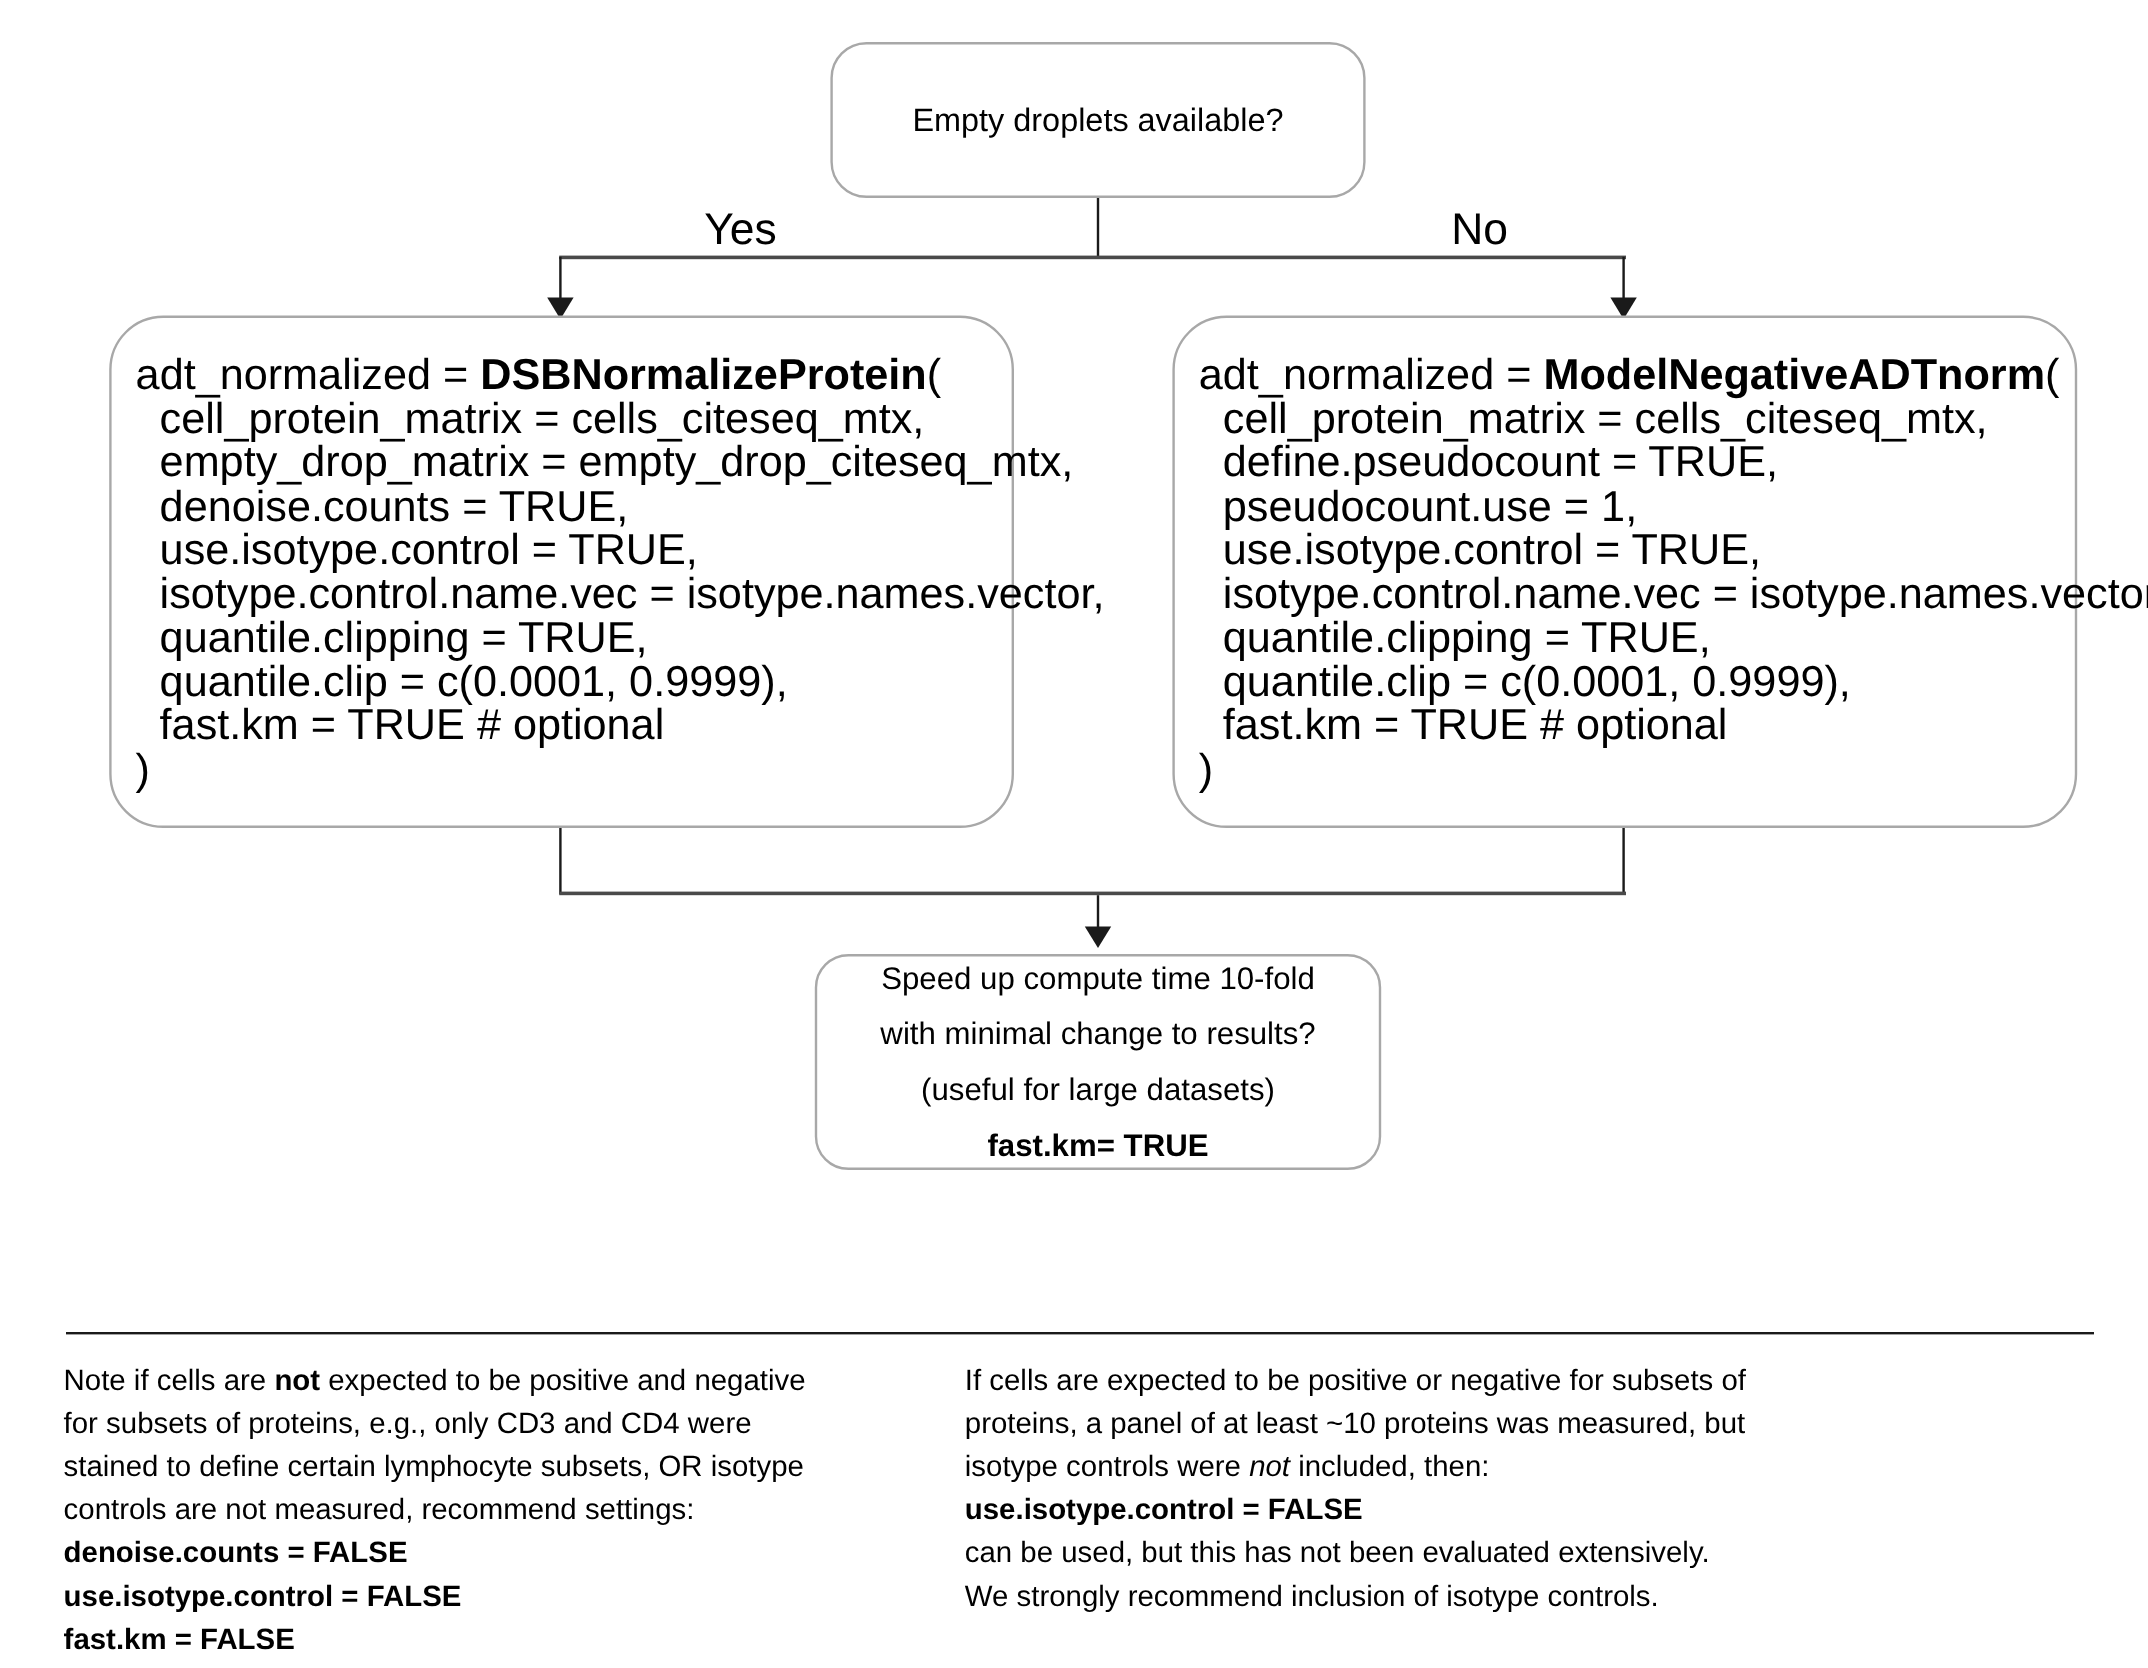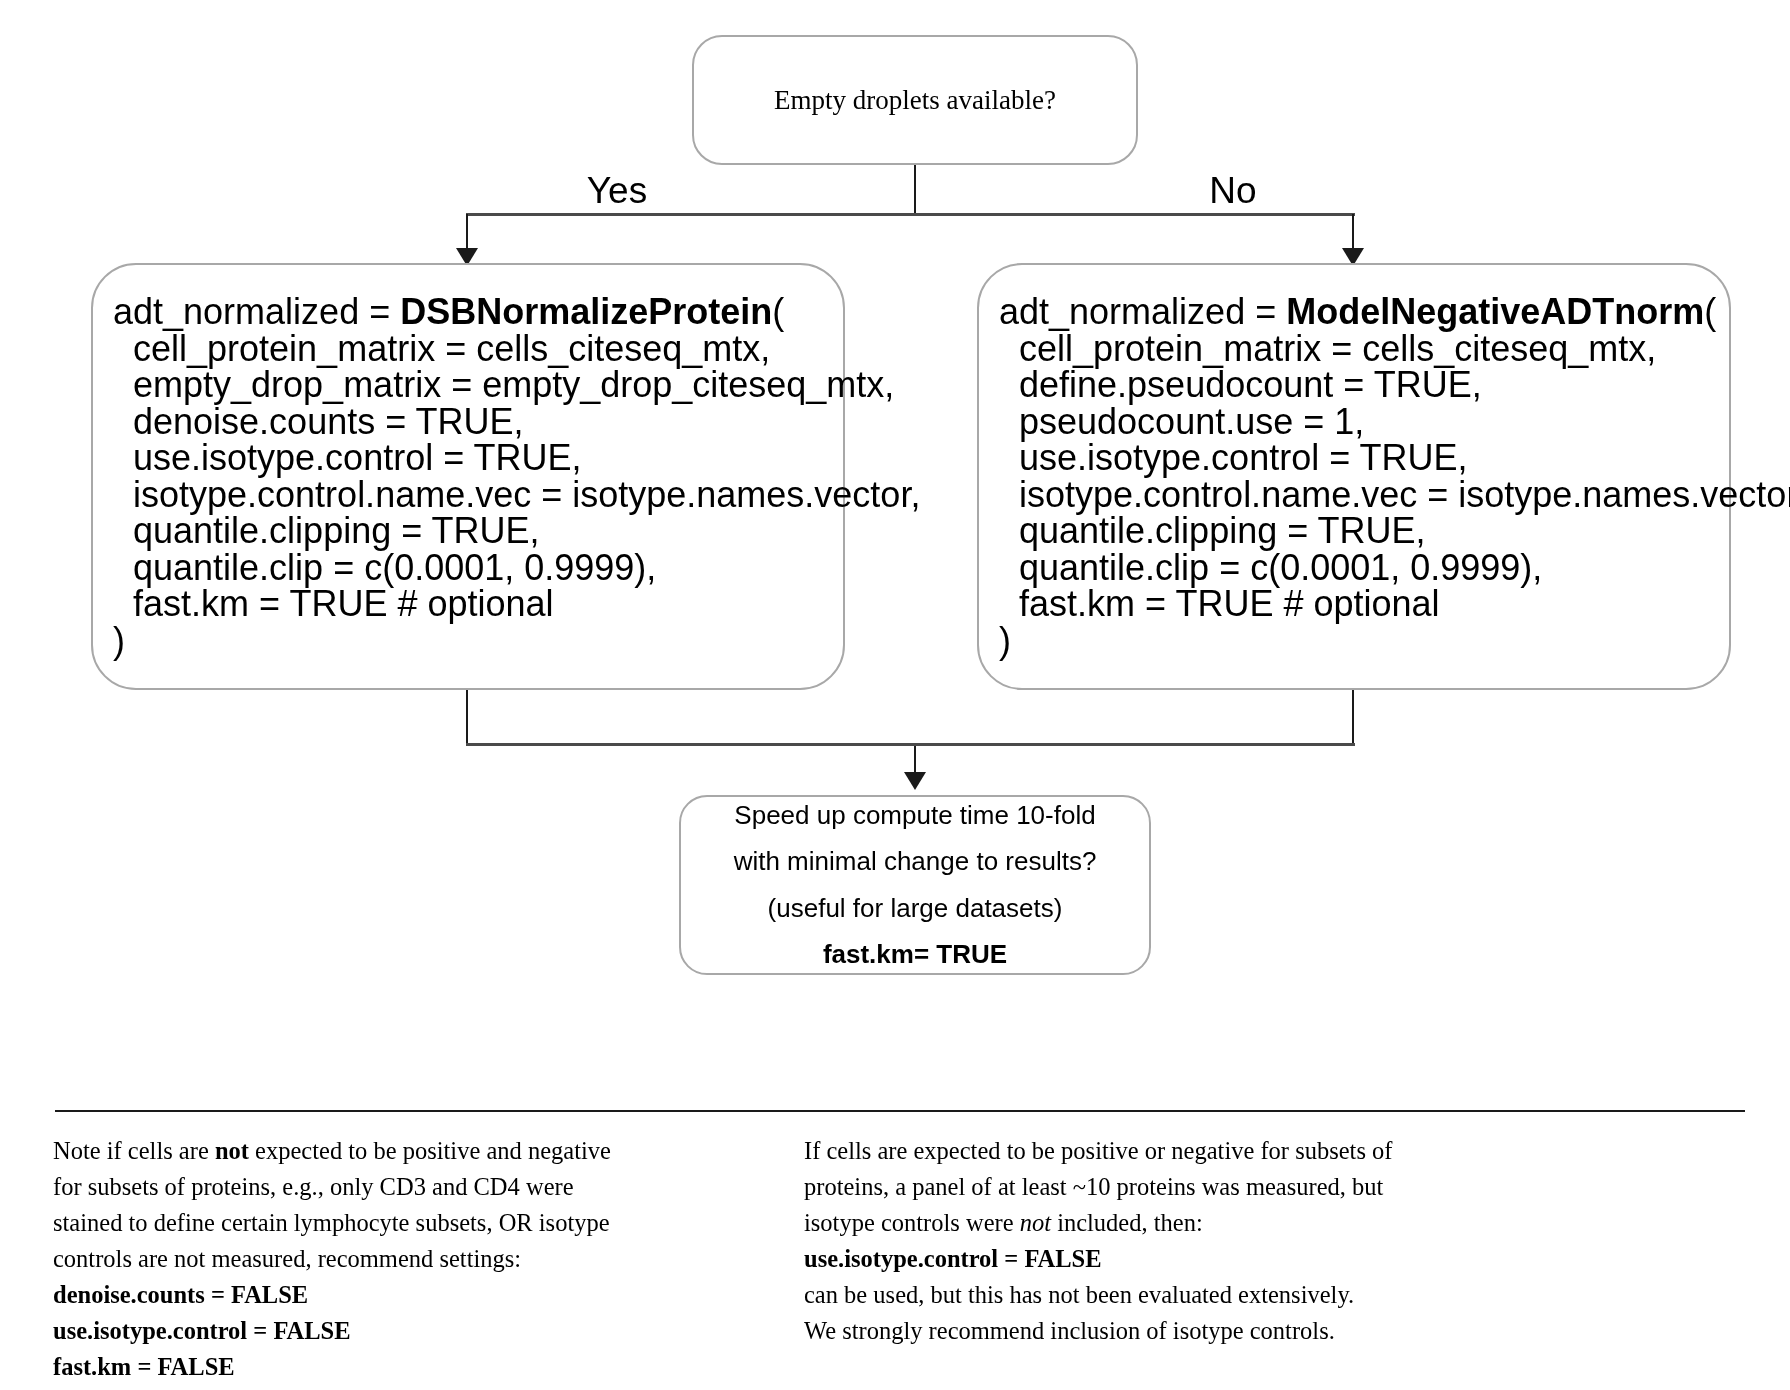--- a/index.html
+++ b/index.html
@@ -31,21 +31,21 @@
   .branch-label {
     position: absolute;
     font-size: 37px;
     width: 120px;
     text-align: center;
   }
   .decision-box {
     left: 692px; top: 35px; width: 446px; height: 130px;
     border-radius: 30px;
     display: flex; align-items: center; justify-content: center;
-    font-size: 27px; text-align: center; font-family: Liberation Serif, serif;
+    font-size: 27px; text-align: center;
   }
   .code-box {
     top: 263px; width: 754px; height: 427px;
     border-radius: 45px;
   }
   .code-box.left  { left: 91px; }
   .code-box.right { left: 977px; }
   .code {
     display: flex; flex-direction: column; justify-content: center;
     height: 100%; padding-left: 20px;
@@ -57,21 +57,21 @@
     border-radius: 28px;
   }
   .center-lines {
     display: flex; flex-direction: column; justify-content: space-between; align-items: center;
     height: 100%; text-align: center;
     font-size: 26px; line-height: 37px;
   }
   .divider { position: absolute; height: 2px; background: #1a1a1a; }
   .note {
     position: absolute;
-    font-size: 24.5px; line-height: 36px; font-family: Liberation Serif, serif;
+    font-size: 24.5px; line-height: 36px;
   }
   .note .text-line { white-space: pre; }
   .bold { font-weight: bold; }
   .italic { font-style: italic; }
 </style>
 </head>
 <body>
 
 <div class="canvas">
 

